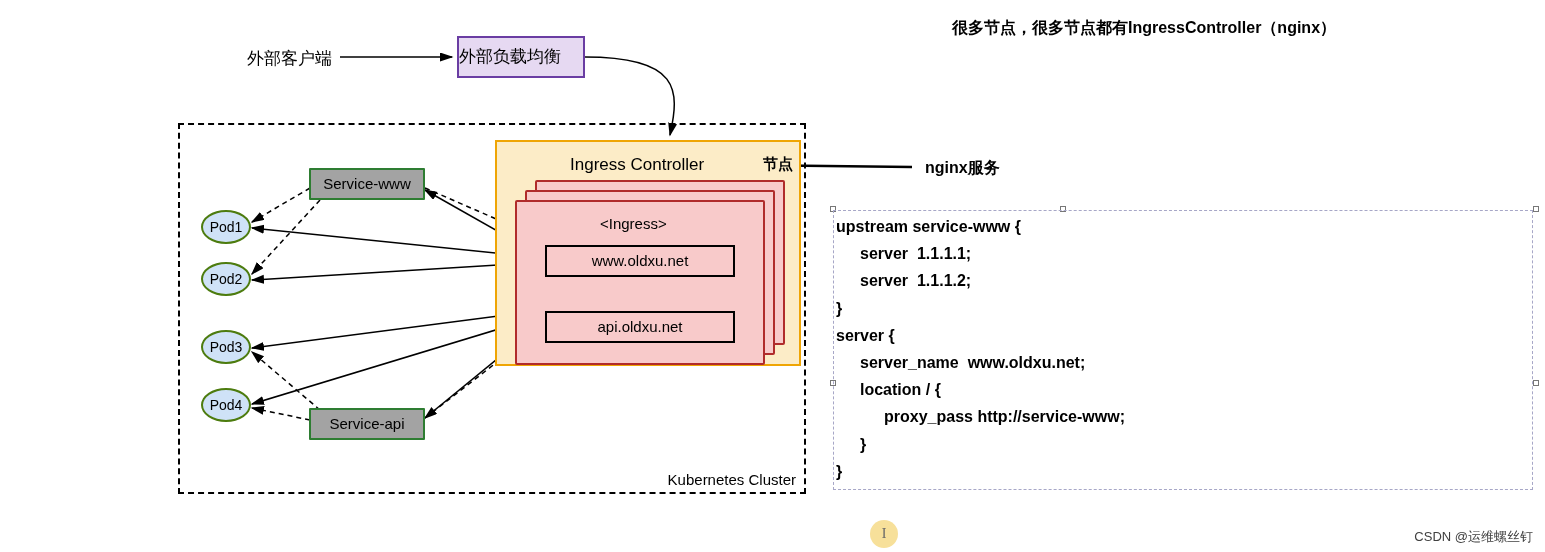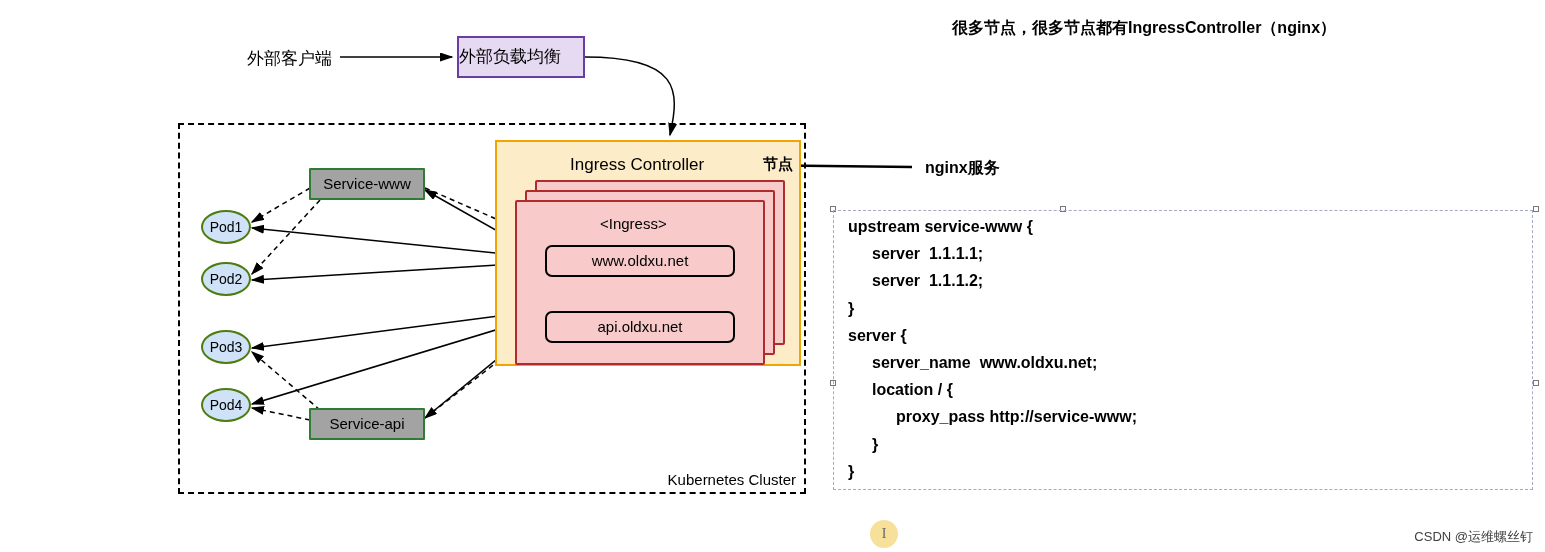--- a/index.html
+++ b/index.html
@@ -62,21 +62,21 @@
     left: 600px; top: 215px;
     font-size: 15px;
   }
 
   .rule-box {
     position: absolute;
     left: 545px;
     width: 190px; height: 32px;
     border: 2px solid #000;
     background: #f8caca;
-    border-radius: 7px;
+    border-radius: 0;
     text-align: center;
     line-height: 28px;
     font-size: 15px;
   }
   .rule1 { top: 245px; }
   .rule2 { top: 311px; }
 
   .ext-client {
     position: absolute;
     left: 247px; top: 47px;
@@ -138,21 +138,21 @@
     left: 833px; top: 210px;
     width: 700px;
     border: 1px dashed #a7a7c7;
     padding: 2px 8px 4px 2px;
     font-size: 16px;
     line-height: 1.7;
     font-weight: bold;
   }
   .code-panel .indent1 { padding-left: 24px; }
   .code-panel .indent2 { padding-left: 48px; }
-  .code-line { white-space: pre; margin-left: 12px; }
+  .code-line { white-space: pre; }
 
   .cursor-blob {
     position: absolute;
     left: 870px; top: 520px;
     width: 28px; height: 28px;
     border-radius: 50%;
     background: #f7e09a;
     text-align: center;
     line-height: 28px;
     font-size: 14px;

